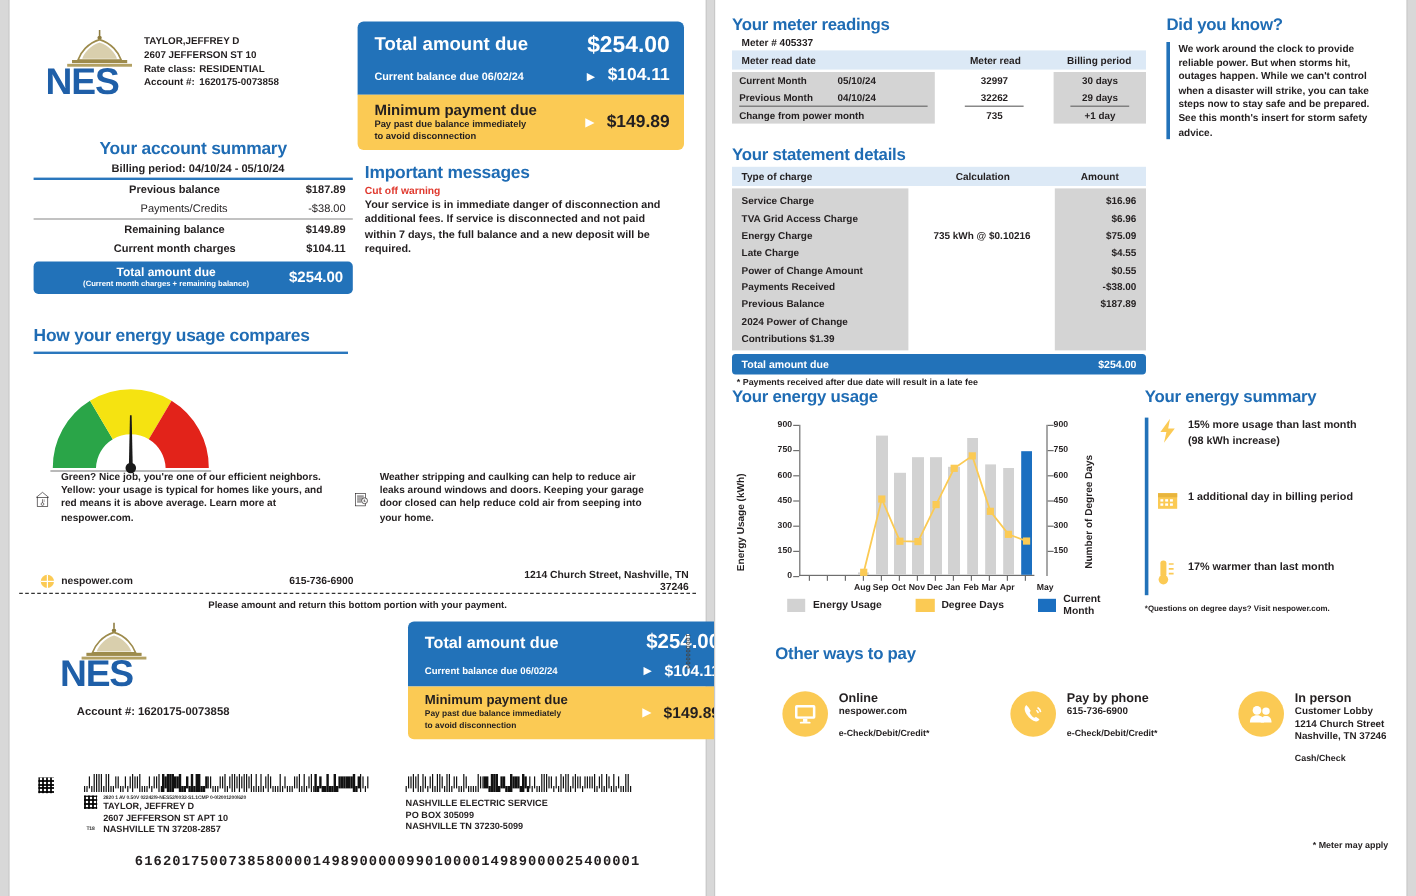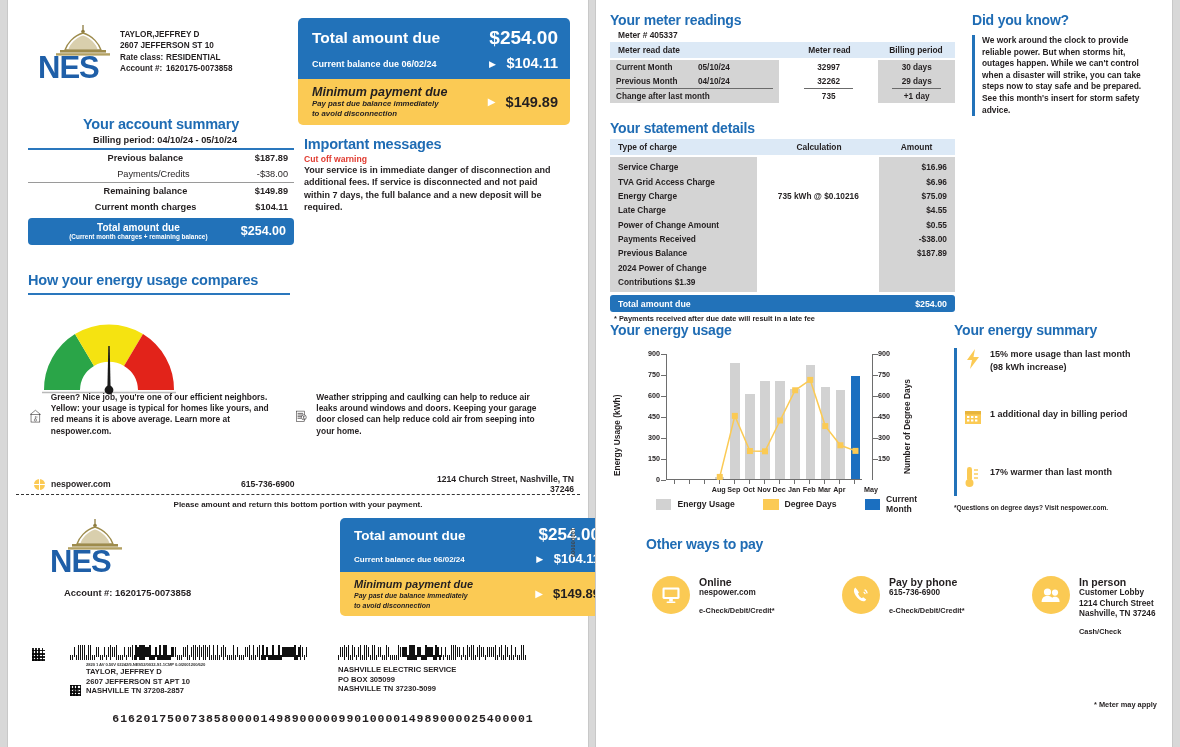--- a/index.html
+++ b/index.html
@@ -40,21 +40,21 @@
   .amt-row { display: flex; align-items: center; }
   .amt-blue .t1 { font-size: 15.5px; font-weight: bold; flex: 1; }
   .amt-blue .v1 { font-size: 19px; font-weight: bold; }
   .amt-blue .t2 { font-size: 9px; font-weight: bold; flex: 1; margin-top: 7px; }
   .amt-blue .arrow { margin-top: 7px; width: 28px; text-align: center; font-size: 9px; color:#ffffff;}
   .amt-blue .v2 { font-size: 14.5px; font-weight: bold; margin-top: 6px; }
   .amt-gold {
     background: #fbca54; color: #231f20; border-radius: 0 0 5px 5px;
     padding: 6px 12px 7px 14px; display: flex; align-items: center;
   }
-  .amt-gold .txt { flex: 1; font-style: italic; }
+  .amt-gold .txt { flex: 1; }
   .amt-gold .l1 { font-size: 12.5px; font-weight: bold; line-height: 14px; }
   .amt-gold .l2 { font-size: 7.8px; font-weight: bold; line-height: 9.5px; }
   .amt-gold .arrow { width: 28px; text-align: center; color: #fff; font-size: 10px; }
   .amt-gold .v { font-size: 14.5px; font-weight: bold; }
 
   
   .sum-title { font-size: 14.5px; }
   .sum-period { font-size: 9.2px; font-weight: bold; color: #231f20; padding: 3px 0 3px 8px; }
   .sum-tbl { width: 266px; font-size: 9.2px; color: #231f20; }
   .sum-tbl .r { display: flex; padding: 3px 6px 3px 8px; }
@@ -450,21 +450,21 @@
         <i style="width: 1.3px; height: 10px; margin-bottom: 3px;"></i>
         <i style="width: 1.3px; height: 10px; margin-bottom: 3px;"></i>
         <i style="width: 1.3px; height: 15px; margin-bottom: 0px;"></i>
         <i style="width: 1.3px; height: 5px; margin-bottom: 0px;"></i>
         <i style="width: 1.3px; height: 10px; margin-bottom: 3px;"></i>
         <i style="width: 1.3px; height: 15px; margin-bottom: 0px;"></i>
         <i style="width: 1.3px; height: 10px; margin-bottom: 3px;"></i>
         <i style="width: 1.3px; height: 5px; margin-bottom: 0px;"></i>
         <i style="width: 1.3px; height: 10px; margin-bottom: 3px;"></i>
       </div>
-    <div style="display:flex;gap:5px;align-items:flex-end;margin-top:2px;">
+    <div style="display:flex;gap:5px;align-items:flex-start;margin-top:2px;">
       <div class="qr" style="width:11px;height:11px;margin-top:1px;"></div>
       <div>
         <div class="tinyline">2820 1 AV 0.50V    02242/9-NES52/0032-S1.1CMP  0-0/2001200/620</div>
         <div class="mailaddr">TAYLOR, JEFFREY D</div>
         <div class="mailaddr">2607 JEFFERSON ST APT 10</div>
         <div class="mailaddr" style="margin-left:-14px;display:flex;gap:6px;">
           <span class="tinyline" style="width:8px;">T18</span>
           <span>NASHVILLE TN 37208-2857</span>
         </div>
       </div>
@@ -592,21 +592,21 @@
         <div class="mr-row">
             <span style="width:82px;">Current Month</span>
             <span>05/10/24</span>
           </div>
         <div class="mr-row">
             <span style="width:82px;">Previous Month</span>
             <span>04/10/24</span>
           </div>
         <div style="height:1px;background:#6b6b6b;margin:0 6px;"></div>
         <div class="mr-row">
-            <span>Change after last month</span>
+            <span>Change from power month</span>
           </div>
       </div>
       <div style="width:95px;text-align:center;">
         <div class="mr-row" style="display:block;">32997</div>
         <div class="mr-row" style="display:block;">32262</div>
         <div style="height:1px;background:#6b6b6b;margin:0 22px;"></div>
         <div class="mr-row" style="display:block;">735</div>
       </div>
       <div class="gray-box" style="width:78px;text-align:center;">
         <div class="mr-row" style="display:block;">30 days</div>

